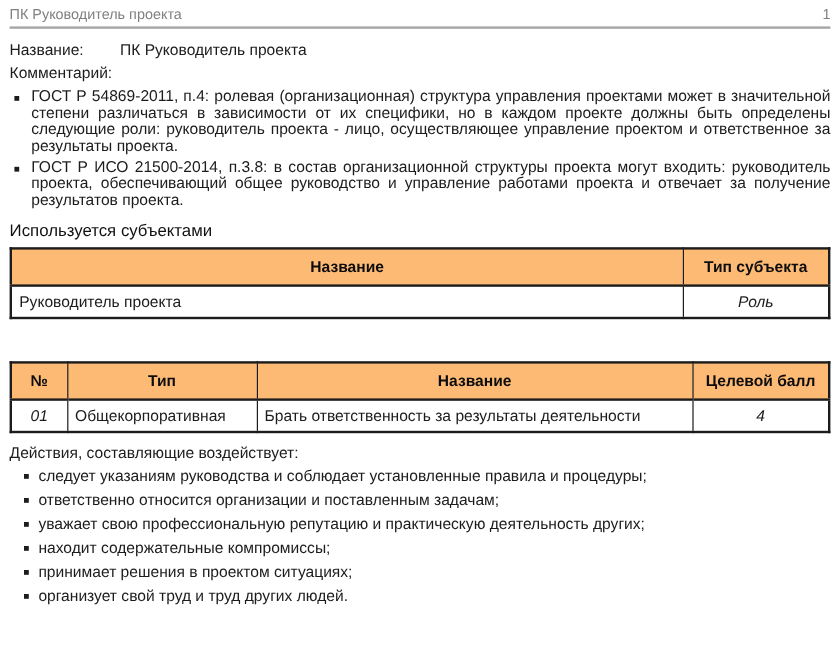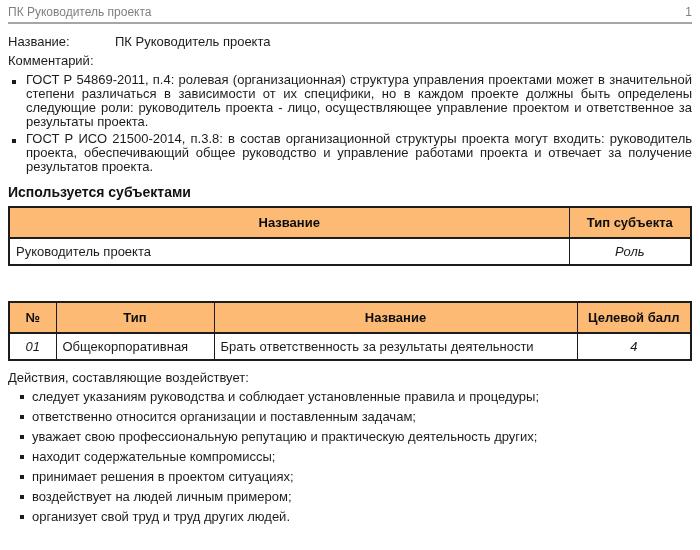--- a/index.html
+++ b/index.html
@@ -19,21 +19,21 @@
     align-items: flex-end;
     color: #808080;
     font-size: 12px;
     line-height: 14px;
     padding-bottom: 3px;
     border-bottom: 2px solid #a6a6a6;
   }
 
   
   .meta { margin-top: 8px; }
-  .field-row { display: flex; line-height: 19px; gap: 15px; }
+  .field-row { display: flex; line-height: 19px; }
   .field-label { width: 92px; flex: 0 0 92px; }
 
   
   .bullet-list { list-style: none; }
   .bullet-list li { position: relative; }
   .bullet-list li::before {
     content: "";
     position: absolute;
     width: 4px; height: 4px;
     background: #1c1c1c;
@@ -55,21 +55,21 @@
     margin-bottom: 4px;
   }
   .actions-list li::before { left: 12px; top: 6px; }
 
   
   .section-heading {
     margin-top: 10px;
     margin-bottom: 6px;
     font-size: 14px;
     line-height: 16px;
-    font-weight: bold;
+    font-weight: normal;
     color: #111111;
   }
 
   
   .data-table {
     width: 100%;
     border-collapse: collapse;
     border: 2px solid #1c1c1c;
     font-size: 13px;
   }
@@ -171,17 +171,16 @@
   </table>
 
   <p class="actions-intro">Действия, составляющие воздействует:</p>
 
   <ul class="bullet-list actions-list">
     <li>следует указаниям руководства и соблюдает установленные правила и процедуры;</li>
     <li>ответственно относится организации и поставленным задачам;</li>
     <li>уважает свою профессиональную репутацию и практическую деятельность других;</li>
     <li>находит содержательные компромиссы;</li>
     <li>принимает решения в проектом ситуациях;</li>
-    <li>воздействует на людей личным примером;</li>
     <li>организует свой труд и труд других людей.</li>
   </ul>
 
 </div>
 
 </body></html>

